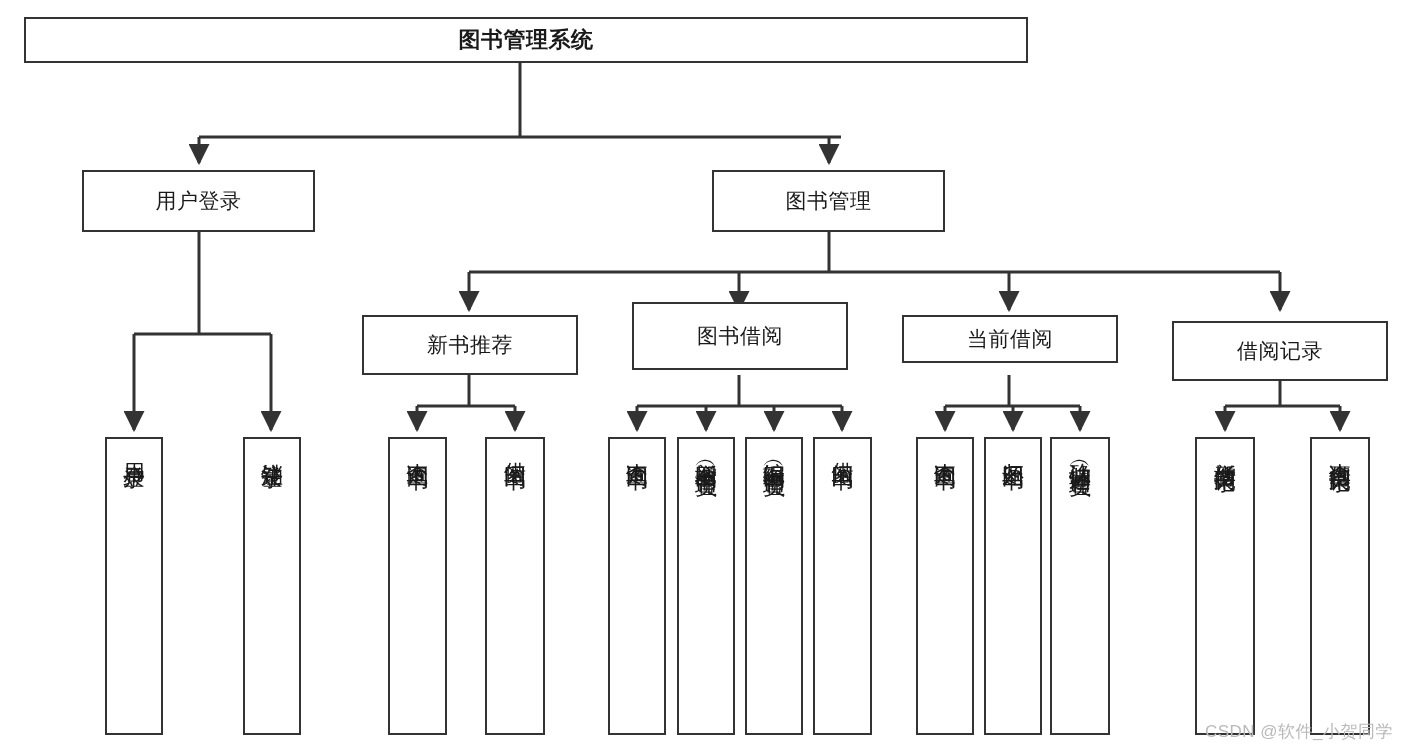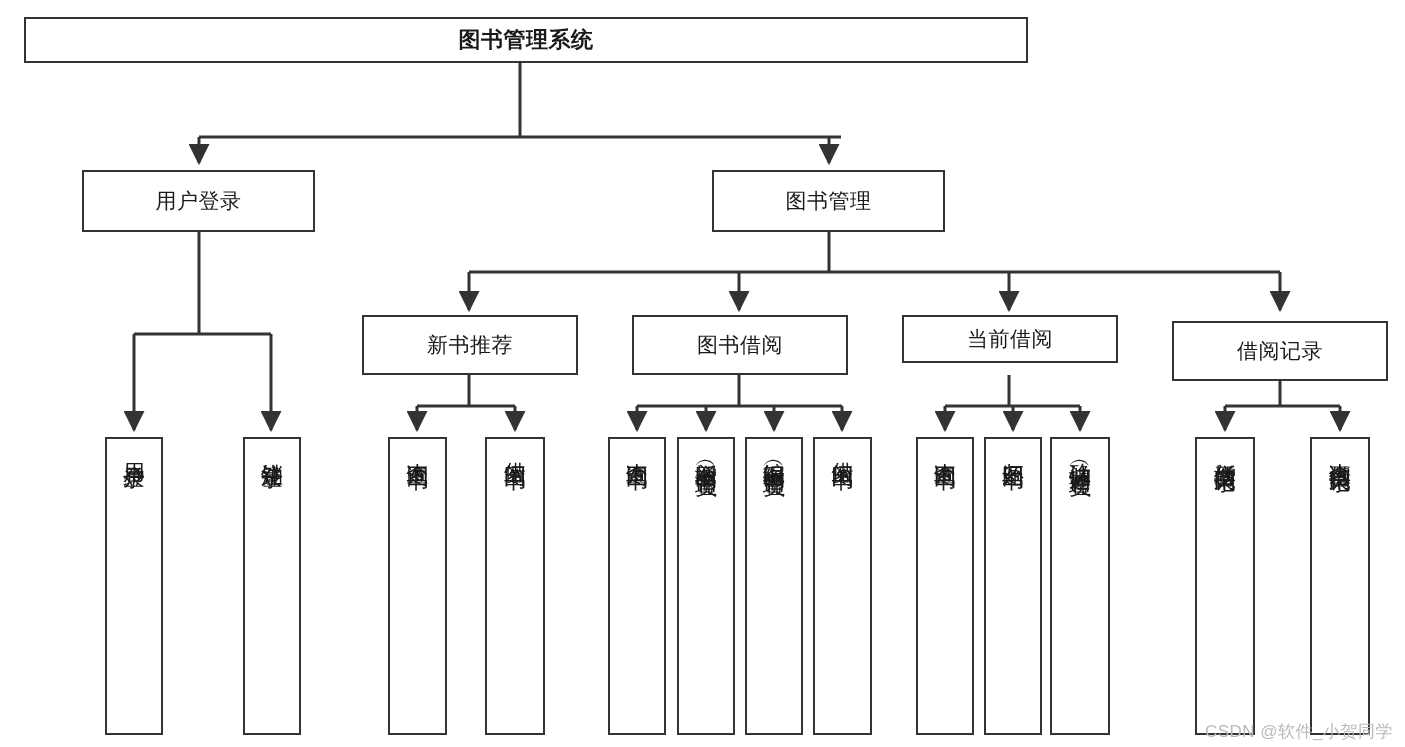--- a/index.html
+++ b/index.html
@@ -137,21 +137,21 @@
   </div>
 
   <div class="node-box horizontal" style="left:712px; top:170px; width:233px; height:62px;">
     <span class="node-label">图书管理</span>
   </div>
 
   <div class="node-box horizontal" style="left:362px; top:315px; width:216px; height:60px;">
     <span class="node-label">新书推荐</span>
   </div>
 
-  <div class="node-box horizontal" style="left:632px; top:315px; width:216px; height:60px;">
+  <div class="node-box horizontal" style="left:632px; top:302px; width:216px; height:68px;">
     <span class="node-label">图书借阅</span>
   </div>
 
   <div class="node-box horizontal" style="left:902px; top:315px; width:216px; height:48px;">
     <span class="node-label">当前借阅</span>
   </div>
 
   <div class="node-box horizontal" style="left:1172px; top:315px; width:216px; height:60px;margin-top:6px;">
     <span class="node-label">借阅记录</span>
   </div>

